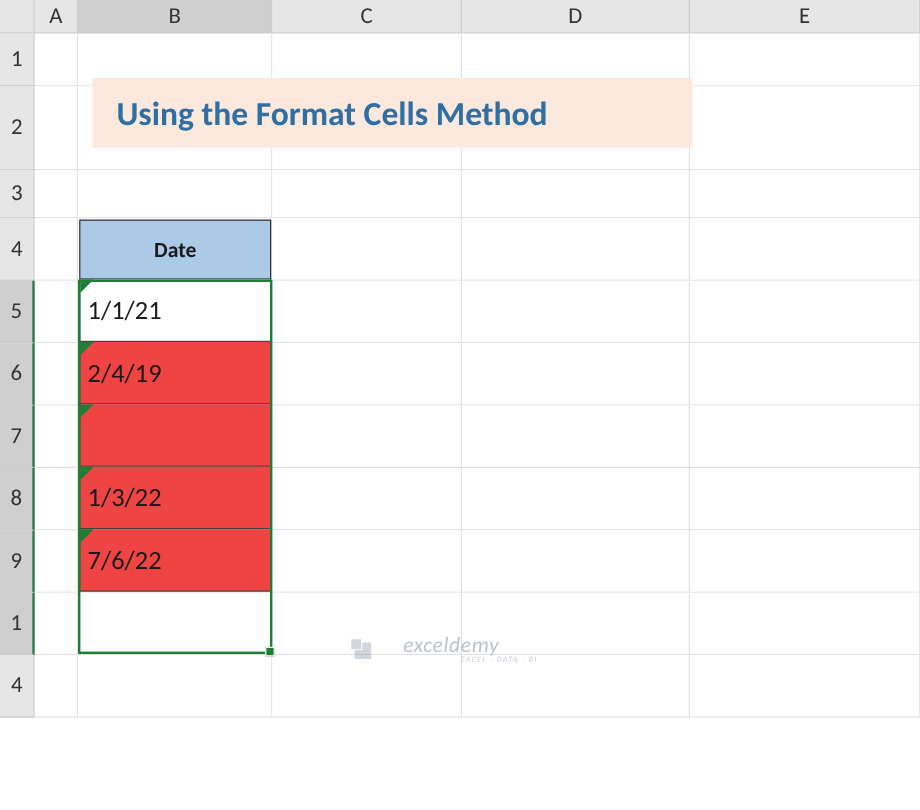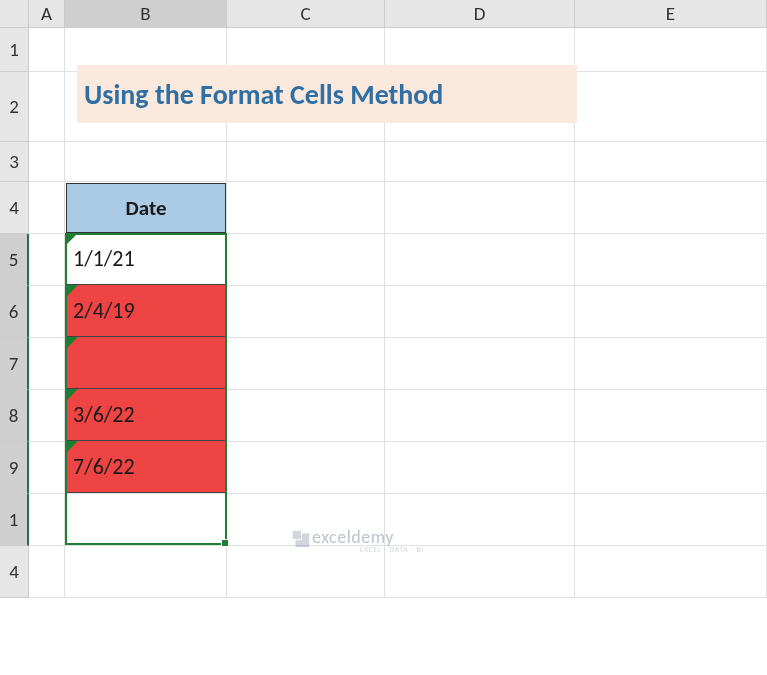--- a/index.html
+++ b/index.html
@@ -60,37 +60,37 @@
   }
   .title-banner {
     position: absolute;
     left: 77px;
     top: 65px;
     width: 500px;
     height: 58px;
     background: #fbe9dd;
     display: flex;
     align-items: center;
-    padding-left: 7px;
+    padding-left: 20px;
     font-size: 28px;
     font-weight: 600;
     color: #2f6fa3;
   }
   .data-header {
     position: absolute;
     left: 66px;
     top: 183px;
     width: 160px;
     height: 50px;
     background: #aacae6;
     border: 1px solid #333;
     display: flex;
     align-items: center;
     justify-content: center;
-    font-size: 21px;
+    font-size: 18px;
     font-weight: bold;
     color: #1a1a1a;
   }
   .data-range {
     position: absolute;
     left: 66px;
     top: 233px;
     width: 160px;
     border-radius: 21px;
   }
@@ -136,22 +136,24 @@
     width: 8px;
     height: 8px;
     background: #1e7e34;
     border: 1px solid #fff;
   }
   .watermark {
     position: absolute;
     left: 290px;
     top: 528px;
     display: flex;
-    gap: 0;
+    align-items: center;
+    gap: 24px;
     opacity: 0.5;
+    font-style: italic;
   }
   .wm-icon {
     width: 22px;
     height: 22px;
     position: relative;
   }
   .wm-icon svg { width: 100%; height: 100%; }
   .wm-text {
     display: flex;
     flex-direction: column;
@@ -270,21 +272,21 @@
   </div>
   <div class="data-cell">
     <span class="text-triangle"></span>
     <span>2/4/19</span>
   </div>
   <div class="data-cell">
     <span class="text-triangle"></span>
   </div>
   <div class="data-cell">
     <span class="text-triangle"></span>
-    <span>3/6/22</span>
+    <span>1/3/22</span>
   </div>
   <div class="data-cell">
     <span class="text-triangle"></span>
     <span>7/6/22</span>
   </div>
 </div>
 
 <div class="selection-outline">
   <div class="fill-handle"></div>
 </div>

